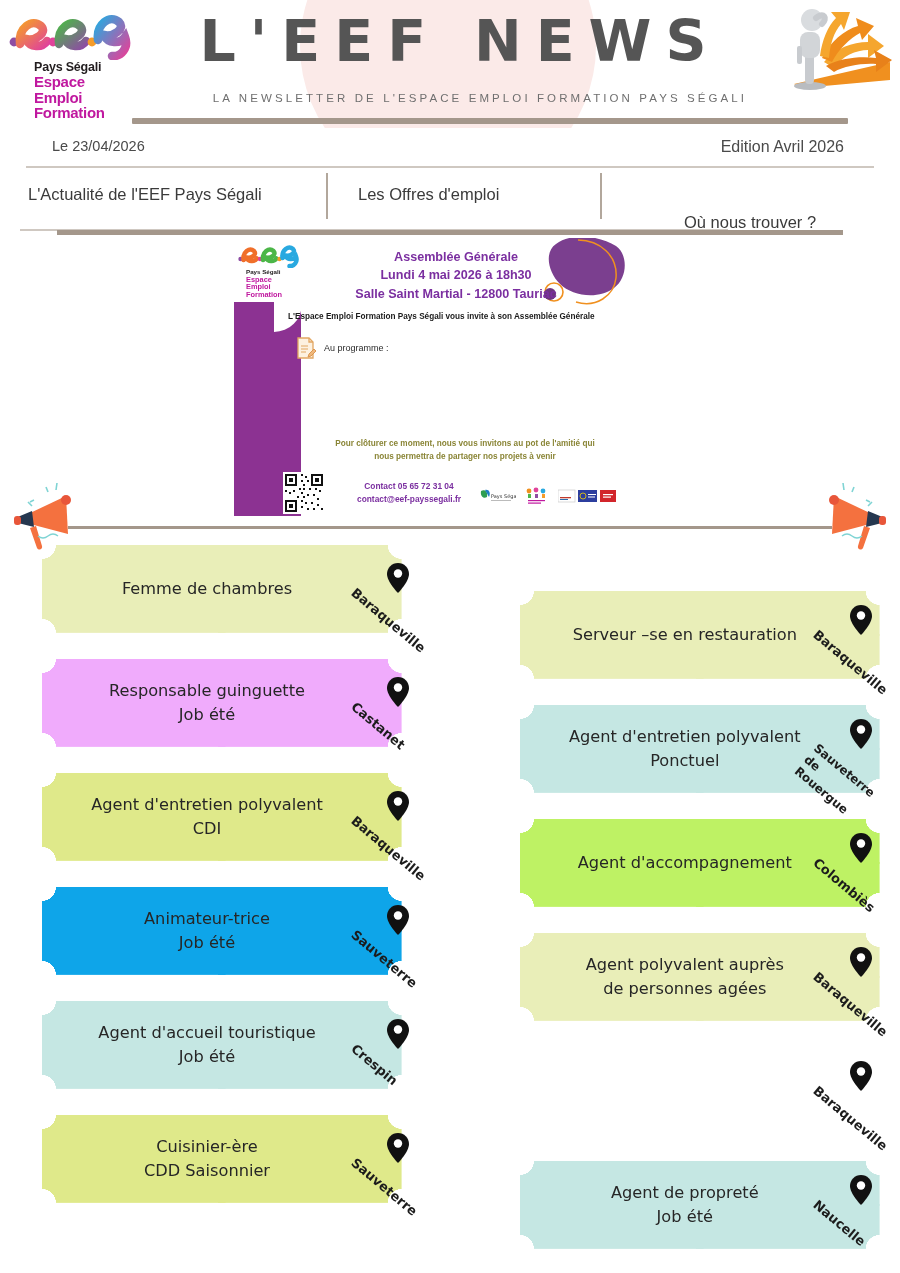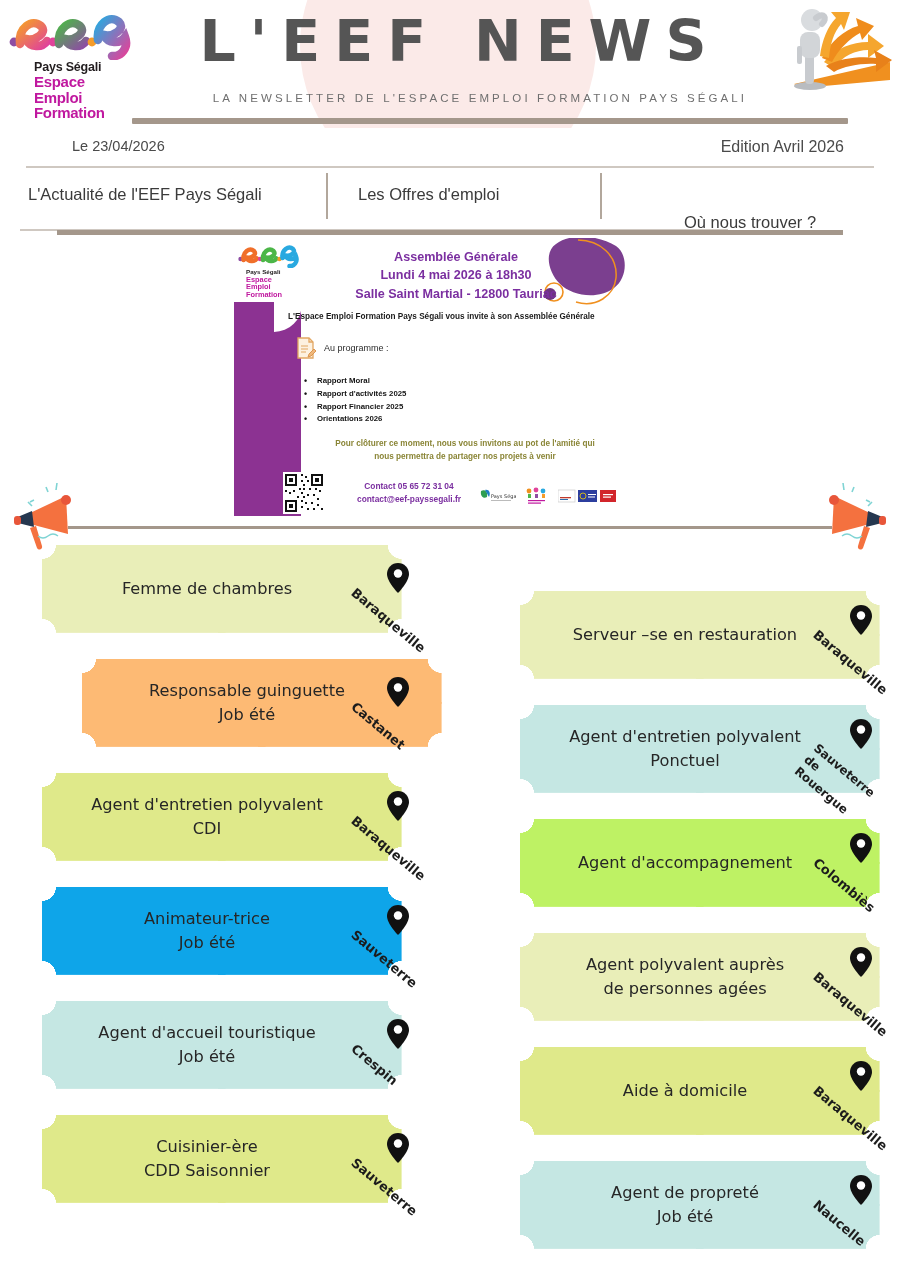--- a/index.html
+++ b/index.html
@@ -42,21 +42,21 @@
   .mascot { position: absolute; right: 8px; top: 2px; width: 120px; height: 88px; z-index: 3; }
 
   .head-rule {
     position: absolute; left: 132px; top: 118px; width: 716px; height: 6px;
     background: #a4978b; z-index: 4; border-radius: 1px;
   }
 
   .datebar {
     position: relative; width: 900px; height: 34px; margin-top: 6px;
   }
-  .date-left { position: absolute; left: 72px; top: 4px; font-size: 14.5px; color: #4a4a4a; }
+  .date-left { position: absolute; left: 52px; top: 4px; font-size: 14.5px; color: #4a4a4a; }
   .date-right { position: absolute; right: 56px; top: 4px; font-size: 16px; color: #4a4a4a; }
   .datebar-rule {
     position: absolute; left: 26px; right: 26px; top: 32px; height: 1.5px; background: #cfc8c1;
   }
 
   
   .nav { position: relative; width: 748px; height: 62px; }
   .nav-item {
     position: absolute; top: 17px; font-size: 16.5px; color: #3b3b3b; white-space: nowrap;
   }
@@ -297,26 +297,20 @@
         <svg width="20" height="24" viewBox="0 0 20 24">
           <path d="M2 2 H13 L17 6 V22 H2 Z" fill="#fdf1e0" stroke="#e2a763" stroke-width="1.3"></path>
           <path d="M13 2 V6 H17" fill="none" stroke="#e2a763" stroke-width="1.3"></path>
           <path d="M5 10 H12 M5 13 H12 M5 16 H10" stroke="#e2a763" stroke-width="1.1"></path>
           <path d="M13 18 L18 13 L20 15 L15 20 L12 21 Z" fill="#f0b87c" stroke="#d99147" stroke-width="0.9"></path>
         </svg>
       </span>
       <span class="prog-label">Au programme :</span>
     </div>
 
-    <ul class="poster-list">
-      <li>Rapport Moral</li>
-      <li>Rapport d'activités  2025</li>
-      <li>Rapport Financier 2025</li>
-      <li>Orientations 2026</li>
-    </ul>
 
     <div class="poster-closing">Pour clôturer ce moment, nous vous invitons au pot de l'amitié qui nous permettra de partager nos projets à venir</div>
 
     <div class="poster-qr">
       <svg width="42" height="42" viewBox="0 0 42 42">
         <rect width="42" height="42" fill="#fff"></rect>
         <g fill="#111">
           <rect x="2" y="2" width="12" height="12"></rect>
             <rect x="4" y="4" width="8" height="8" fill="#fff"></rect>
             <rect x="6" y="6" width="4" height="4"></rect>
@@ -436,21 +430,21 @@
         <div class="ticket" style="background: rgb(233, 238, 184);">
           <div class="ticket-text">Femme de chambres</div>
         </div>
         <div class="pin" style="left: 345px; top: 18px;"><svg width="22" height="30" viewBox="0 0 22 30">
             <path d="M11 0 C4.9 0 0 4.9 0 11 C0 19 11 30 11 30 C11 30 22 19 22 11 C22 4.9 17.1 0 11 0 Z" fill="#111"></path>
             <circle cx="11" cy="10.5" r="4.2" fill="#fff"></circle>
           </svg></div>
         <div class="loc" style="left: 316px; top: 40px;">Baraqueville</div>
       </div>
       <div class="ticket-row">
-        <div class="ticket" style="background: #fdba74; margin-left: 40px;">
+        <div class="ticket" style="background: #f0abfc;">
           <div class="ticket-text">Responsable guinguette<br>Job été</div>
         </div>
         <div class="pin" style="left: 345px; top: 18px;"><svg width="22" height="30" viewBox="0 0 22 30">
             <path d="M11 0 C4.9 0 0 4.9 0 11 C0 19 11 30 11 30 C11 30 22 19 22 11 C22 4.9 17.1 0 11 0 Z" fill="#111"></path>
             <circle cx="11" cy="10.5" r="4.2" fill="#fff"></circle>
           </svg></div>
         <div class="loc" style="left: 316px; top: 40px;">Castanet</div>
       </div>
       <div class="ticket-row">
         <div class="ticket" style="background: rgb(223, 233, 138);">
@@ -529,23 +523,20 @@
         <div class="ticket" style="background: rgb(233, 238, 184); justify-content: center;">
           <div class="ticket-text">Agent polyvalent auprès<br>de personnes agées</div>
         </div>
         <div class="pin" style="left: 330px; top: 14px;"><svg width="22" height="30" viewBox="0 0 22 30">
             <path d="M11 0 C4.9 0 0 4.9 0 11 C0 19 11 30 11 30 C11 30 22 19 22 11 C22 4.9 17.1 0 11 0 Z" fill="#111"></path>
             <circle cx="11" cy="10.5" r="4.2" fill="#fff"></circle>
           </svg></div>
         <div class="loc" style="left: 300px; top: 36px;">Baraqueville</div>
       </div>
       <div class="ticket-row">
-        <div class="ticket" style="background: rgb(223, 233, 138);">
-          <div class="ticket-text">Aide à domicile</div>
-        </div>
         <div class="pin" style="left: 330px; top: 14px;"><svg width="22" height="30" viewBox="0 0 22 30">
             <path d="M11 0 C4.9 0 0 4.9 0 11 C0 19 11 30 11 30 C11 30 22 19 22 11 C22 4.9 17.1 0 11 0 Z" fill="#111"></path>
             <circle cx="11" cy="10.5" r="4.2" fill="#fff"></circle>
           </svg></div>
         <div class="loc" style="left: 300px; top: 36px;">Baraqueville</div>
       </div>
       <div class="ticket-row">
         <div class="ticket" style="background: rgb(197, 231, 227);">
           <div class="ticket-text">Agent de propreté<br>Job été</div>
         </div>

